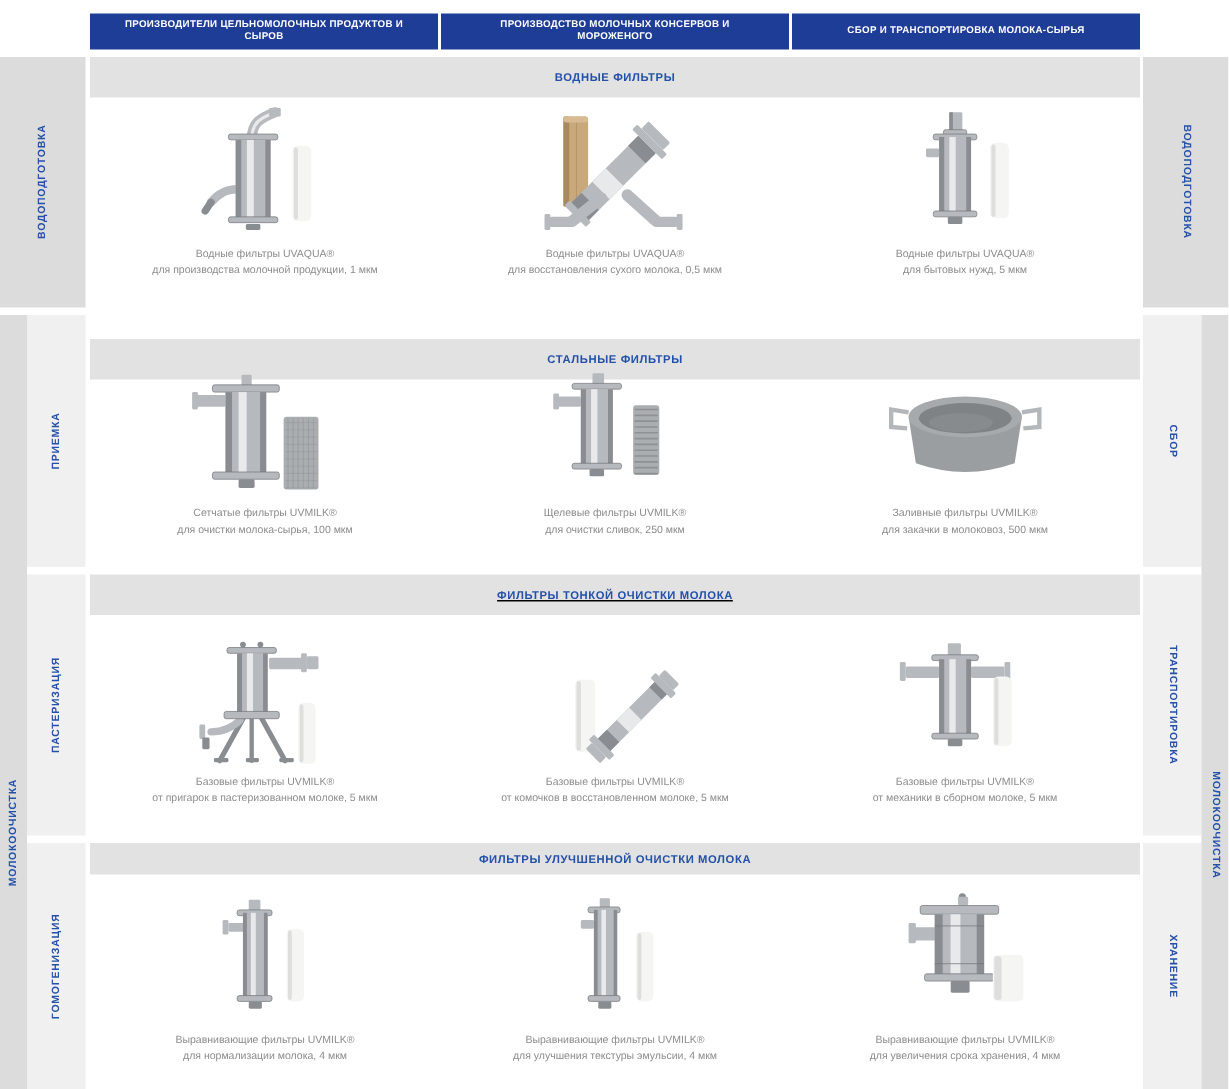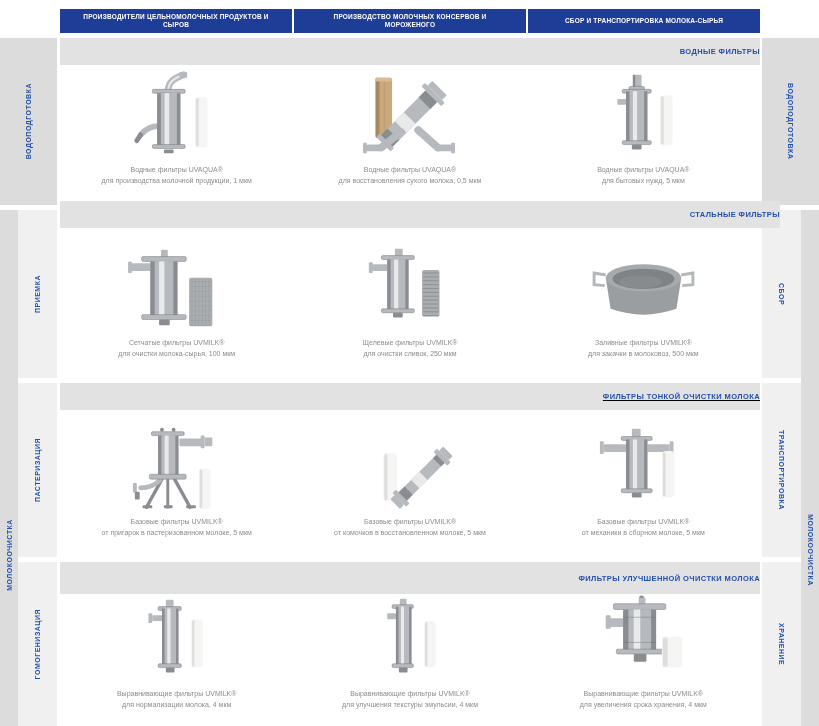--- a/index.html
+++ b/index.html
@@ -7,26 +7,26 @@
     width:819px;height:726px;position:relative;background:#ffffff;
     font-family:"Liberation Sans",sans-serif;overflow:hidden;
   }
   
   .header{position:absolute;left:60px;top:9px;width:700px;height:24px;display:flex;gap:2px;}
   .hcell{flex:1;background:var(--header-bg);color:#ffffff;font-size:6.5px;font-weight:bold;
          display:flex;align-items:center;justify-content:center;text-align:center;
          letter-spacing:.2px;line-height:1.2;padding:0 14px;}
   
   .band{position:absolute;left:60px;width:700px;height:27px;background:var(--band-bg);
-        display:flex;align-items:center;justify-content:flex-end;}
+        display:flex;align-items:center;justify-content:center;}
   .band-title{color:var(--accent);font-size:7.5px;font-weight:bold;letter-spacing:.4px;}
   .band1{top:38px;}
-  .band2{top:201px;padding-left:20px;}
+  .band2{top:226px;}
   .band3{top:383px;text-decoration:underline;}
-  .band4{top:562px;height:32px;}
+  .band4{top:562px;height:21px;}
   
   .prow{position:absolute;left:60px;width:700px;display:flex;}
   .row1{top:66px;height:139px;}
   .row2{top:237px;height:141px;}
   .row3{top:410px;height:147px;}
   .row4{top:590px;height:136px;}
   .pcell{flex:1;display:flex;flex-direction:column;align-items:center;}
   .pimg{display:flex;align-items:flex-end;justify-content:center;}
   .row1 .pimg{height:96px;}
   .row2 .pimg{height:98px;}

